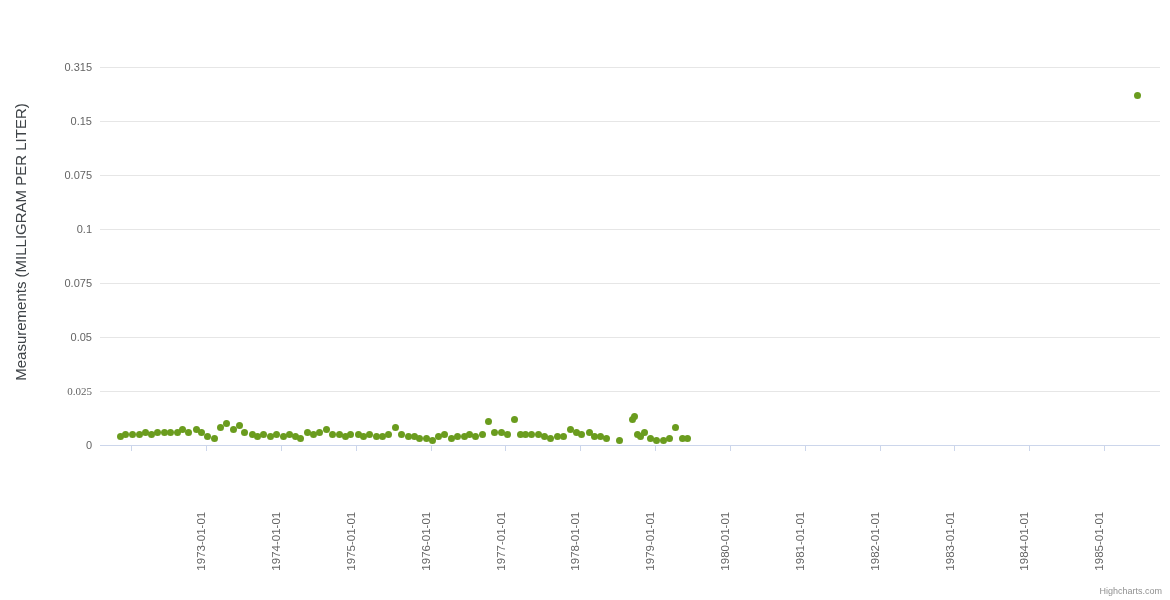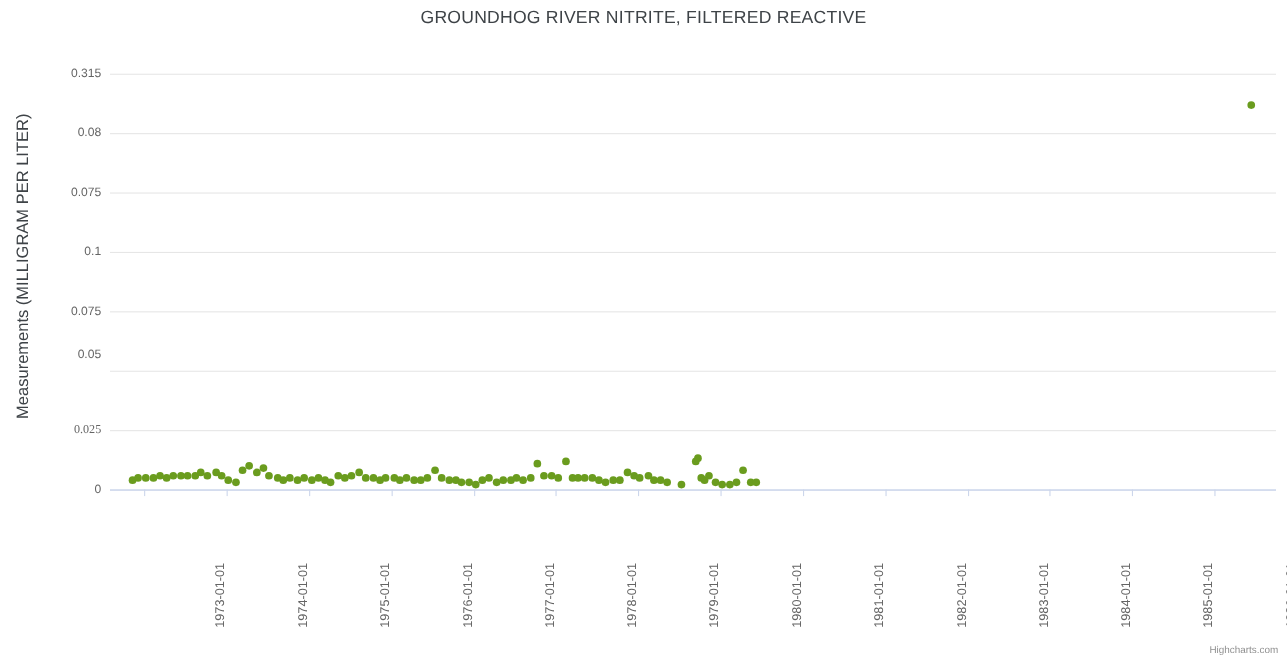--- a/index.html
+++ b/index.html
@@ -131,32 +131,31 @@
     bottom: 4px;
     font-size: 9px;
     color: #909090;
   }
 </style>
 </head>
 <body>
 
 <div id="chart-root">
 
-  <div id="chart-title">GROUNDHOG RIVER NITRITE, FILTERED REACTIVE</div>
 
   <div id="y-axis-title">Measurements (MILLIGRAM PER LITER)</div>
 
   <div id="y-labels">
       <div class="y-label" style="top: 405px;">0</div>
       <div class="y-label" style="top: 351px; font-family: Liberation Serif, serif;">0.025</div>
-      <div class="y-label" style="top: 282px; padding-left: 40px;">0.05</div>
+      <div class="y-label" style="top: 297px; padding-left: 40px;">0.05</div>
       <div class="y-label" style="top: 243px;">0.075</div>
       <div class="y-label" style="top: 189px;">0.1</div>
       <div class="y-label" style="top: 135px;">0.075</div>
-      <div class="y-label" style="top: 81px;">0.08</div>
+      <div class="y-label" style="top: 81px;">0.15</div>
       <div class="y-label" style="top: 27px;">0.315</div>
     </div>
 
   <div id="plot">
       <div class="zeroline" style="top: 405px;"></div>
       <div class="gridline" style="top: 351px;"></div>
       <div class="gridline" style="top: 297px;"></div>
       <div class="gridline" style="top: 243px;"></div>
       <div class="gridline" style="top: 189px;"></div>
       <div class="gridline" style="top: 135px;"></div>

